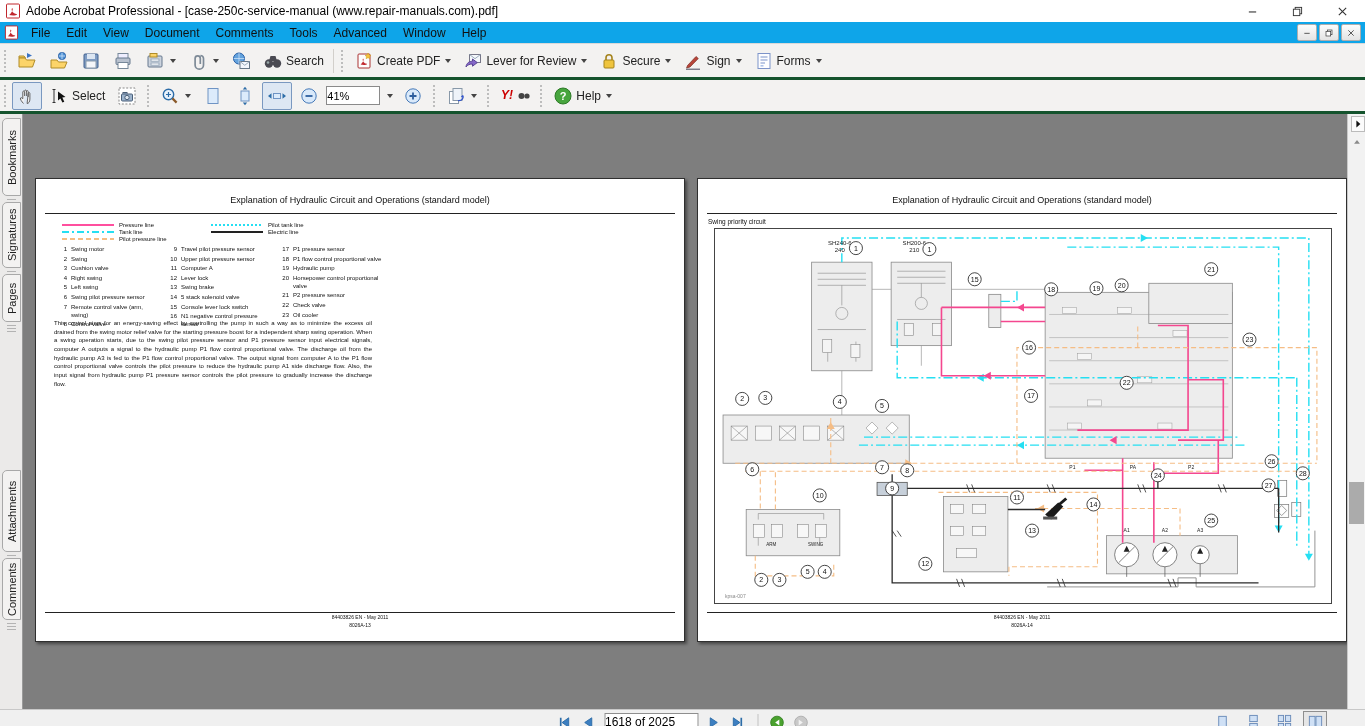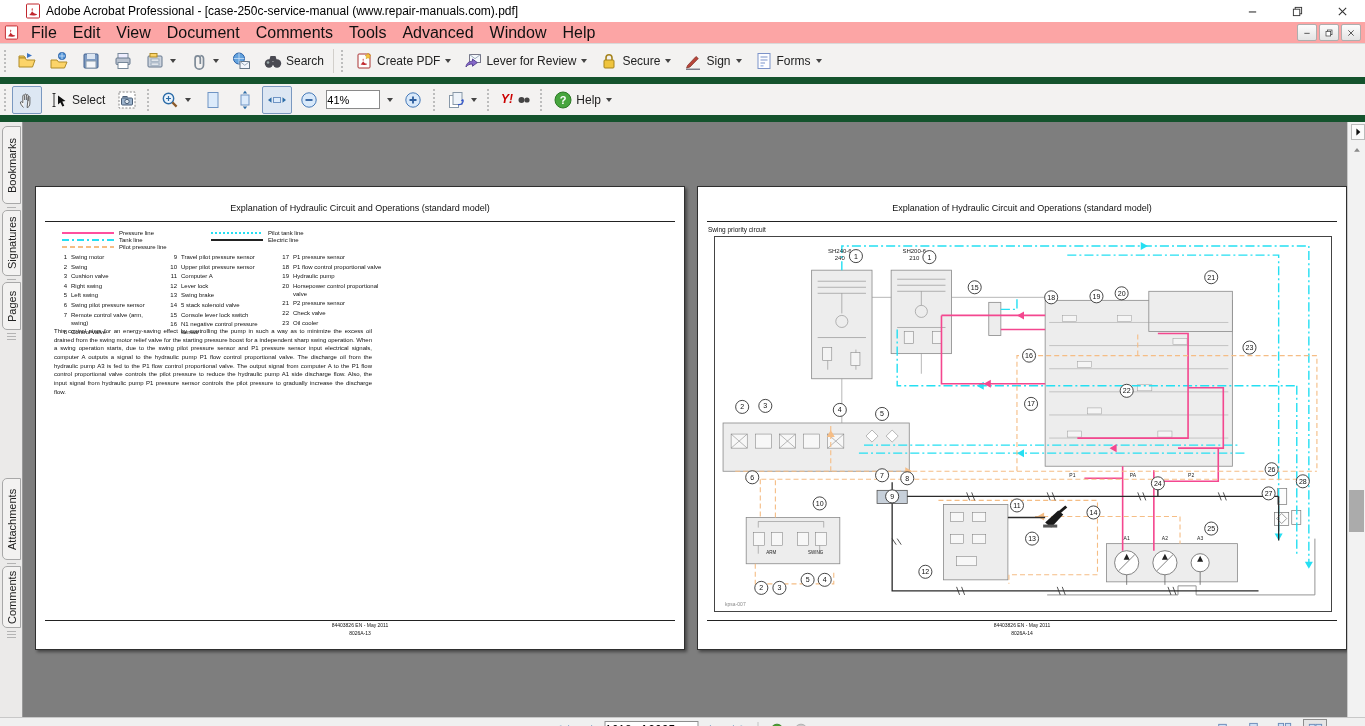--- a/index.html
+++ b/index.html
@@ -1,32 +1,32 @@
 <!DOCTYPE html>
 <html><head>
 <meta charset="utf-8">
 <style>
   html,body{margin:0;padding:0;width:1365px;height:726px;overflow:hidden;background:#fff;
     font-family:"Liberation Sans",sans-serif;-webkit-user-select:none;user-select:none;}
   
-  .titlebar{height:22px;background:#fff;display:flex;align-items:center;padding-left:5px;font-size:12px;color:#000;margin-left:20px;}
+  .titlebar{height:22px;background:#fff;display:flex;align-items:center;padding-left:5px;font-size:12px;color:#000;}
   .titlebar .ticon{width:16px;height:16px;margin-right:5px;flex:0 0 auto;}
   .winbtns{margin-left:auto;display:flex;height:100%;}
   .wbtn{width:45px;height:100%;display:flex;align-items:center;justify-content:center;}
   .wbtn svg{width:11px;height:11px;}
   
-  .menubar{height:21px;background:#fca5a5;display:flex;align-items:center;font-size:16px;border-bottom:1px solid #d9d9d9;padding-left:3px;}
+  .menubar{height:21px;background:#0ea5e9;display:flex;align-items:center;font-size:12px;border-bottom:1px solid #d9d9d9;padding-left:3px;}
   .menubar .ticon{width:15px;height:15px;margin:0 4px 0 1px;}
   .mitem{padding:2px 8px;color:#111;}
   .docwinbtns{margin-left:auto;display:flex;gap:2px;padding-right:4px;}
   .dbtn{width:18px;height:15px;border:1px solid #aeaeae;background:linear-gradient(#fcfcfc,#e4e4e4);
     display:flex;align-items:center;justify-content:center;border-radius:2px;}
   .dbtn svg{width:8px;height:8px;}
   
-  .toolbar{background:#f3f2f1;display:flex;align-items:center;border-bottom:7px solid #14532d;}
+  .toolbar{background:#f3f2f1;display:flex;align-items:center;border-bottom:3px solid #14532d;}
   .tb1{height:33px;}
   .tb2{height:31px;}
   .grip{width:4px;height:22px;margin:0 4px 0 3px;flex:0 0 auto;
     background:repeating-linear-gradient(180deg,#bdbdbd 0 2px,rgba(0,0,0,0) 2px 4px);background-size:2px 100%;background-repeat:no-repeat;background-position:1px 0;}
   .vsep{width:1px;height:24px;background:#d2cfcb;margin:0 3px;flex:0 0 auto;}
   .tbtn{display:flex;align-items:center;gap:3px;padding:3px 4px;margin:0 1px;border:1px solid rgba(0,0,0,0);border-radius:2px;font-size:12px;color:#222;white-space:nowrap;}
   .tbtn .ticon{width:20px;height:20px;display:block;}
   .tbtn.pressed{border:1px solid #7a98c0;background:#dde7f3;}
   .caret{width:0;height:0;border-left:3px solid rgba(0,0,0,0);border-right:3px solid rgba(0,0,0,0);border-top:4px solid #444;margin-left:2px;}
   .zoombox{width:52px;height:17px;background:#fff;border:1px solid #8a8a8a;font-size:11px;display:flex;align-items:center;margin:0 1px;}

